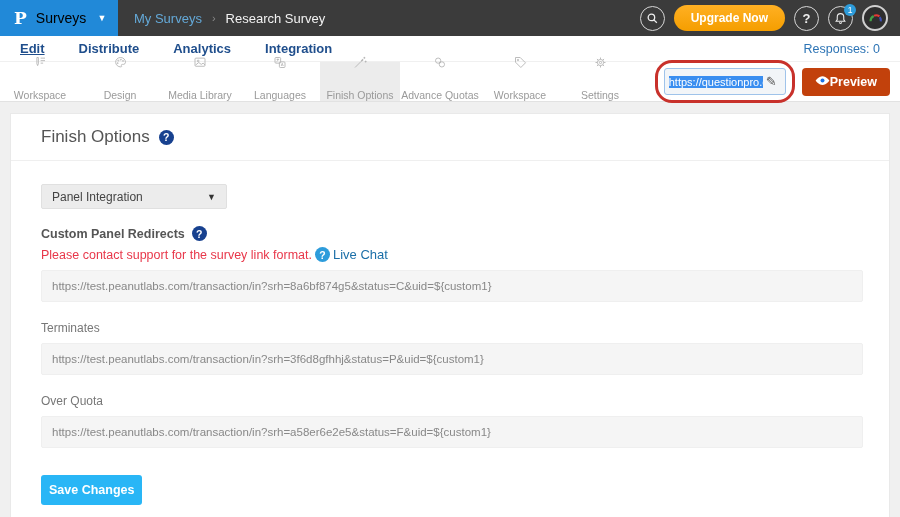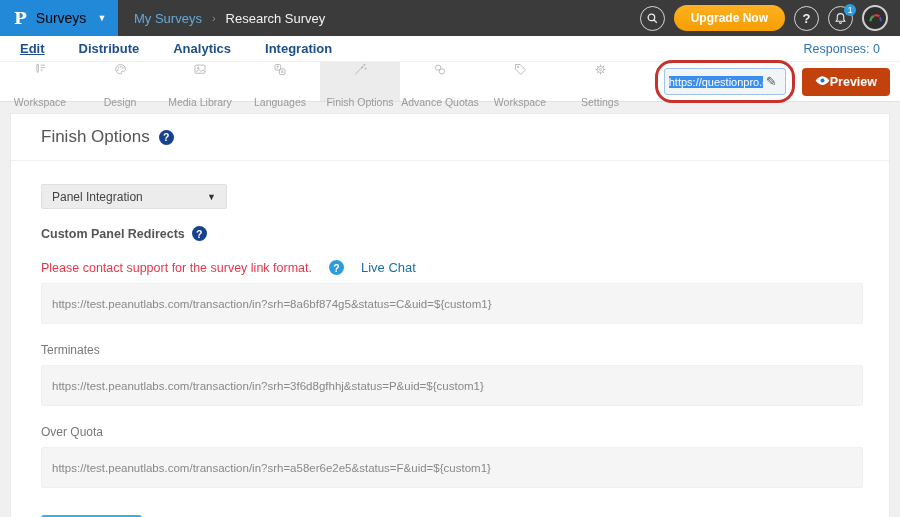--- a/index.html
+++ b/index.html
@@ -25,21 +25,21 @@
   .avatar { width: 26px; height: 26px; border: 2px solid #cfcfcf; border-radius: 50%; background: #2e2e2e; display: flex; align-items: center; justify-content: center; cursor: pointer; }
 
   
   .subnav { height: 25px; background: #fff; display: flex; align-items: center; padding: 0 20px; gap: 34px; }
   .subnav-item { color: #1f4e8c; font-size: 13px; font-weight: bold; cursor: pointer; }
   .subnav-item.active { text-decoration: underline; }
   .responses { margin-left: auto; color: #2d74b5; font-size: 12.5px; }
 
   
   .toolbar { height: 41px; background: #fff; border-top: 1px solid #f0f0f0; border-bottom: 1px solid #e2e2e2; display: flex; align-items: stretch; }
-  .tool-tab { width: 80px; display: flex; flex-direction: column; align-items: center; justify-content: flex-start; gap: 19px; cursor: pointer; }
+  .tool-tab { width: 80px; display: flex; flex-direction: column; align-items: center; justify-content: flex-end; gap: 19px; cursor: pointer; }
   .tool-tab.active { background: #ececec; }
   .tool-tab .t-icon { height: 17px; display: flex; align-items: center; justify-content: center; }
   .tool-tab .t-label { font-size: 10.5px; color: #9a9a9a; white-space: nowrap; }
   .t-icon svg { stroke: #b4b4b4; fill: none; stroke-width: 1.4; }
 
   .url-group { position: relative; margin-left: auto; align-self: center; }
   .url-box { width: 122px; height: 27px; background: #f2f5f8; border: 1px solid #9fc3ea; border-radius: 3px; display: flex; align-items: center; padding: 0 4px; cursor: text; }
   .url-text { background: #3a8ef0; color: #fff; font-size: 11px; white-space: nowrap; overflow: hidden; width: 94px; }
   .url-pencil { color: #555; font-size: 13px; margin-left: 3px; cursor: pointer; }
   .red-ring { position: absolute; inset: -8px -9px; border: 3px solid #c8312b; border-radius: 17px; pointer-events: none; }
@@ -50,26 +50,26 @@
   .card-title-row { padding: 13px 30px; border-bottom: 1px solid #efefef; display: flex; align-items: center; gap: 9px; }
   .card-title { font-size: 17px; color: #555; }
   .help-dot { width: 15px; height: 15px; border-radius: 50%; background: #17418f; color: #fff; font-size: 10.5px; font-weight: bold; display: inline-flex; align-items: center; justify-content: center; cursor: pointer; flex: none; }
   .help-dot.light { background: #2d9cdb; }
   .card-body { padding: 23px 26px 30px 30px; }
 
   .dropdown { width: 186px; height: 25px; background: #ececec; border: 1px solid #e0e0e0; border-radius: 2px; display: flex; align-items: center; justify-content: space-between; padding: 0 10px; font-size: 12px; color: #444; cursor: pointer; }
   .dropdown .dd-caret { font-size: 9px; color: #333; }
 
   .section-title { margin-top: 17px; font-size: 12.5px; font-weight: bold; color: #555; display: flex; align-items: center; gap: 7px; }
-  .notice-row { margin-top: 19px; display: flex; align-items: center; gap: 17px; }
+  .notice-row { margin-top: 6px; display: flex; align-items: center; gap: 3px; }
   .notice-text { color: #e8374a; font-size: 12.5px; }
   .live-chat { color: #1b6fa8; font-size: 13px; text-decoration: none; cursor: pointer; }
 
   .field-label { margin-top: 19px; font-size: 12px; color: #777; }
-  .field-input { margin-top: 8px; width: 100%; height: 41px; background: #f5f5f5; border: 1px solid #efefef; border-radius: 2px; padding: 0 10px; font-size: 11.5px; color: #888; font-family: "Liberation Sans", sans-serif; }
+  .field-input { margin-top: 8px; width: 100%; height: 32px; background: #f5f5f5; border: 1px solid #efefef; border-radius: 2px; padding: 0 10px; font-size: 11.5px; color: #888; font-family: "Liberation Sans", sans-serif; }
 
   .save-btn { margin-top: 27px; background: #29b6f6; color: #fff; border: none; border-radius: 3px; font-size: 12.5px; font-weight: bold; padding: 8px 8px; cursor: pointer; }
 </style>
 </head>
 <body>
 
 <div class="topbar">
   <div class="logo-block">
     <span class="logo-glyph">P</span>
     <span class="product-name">Surveys</span>

